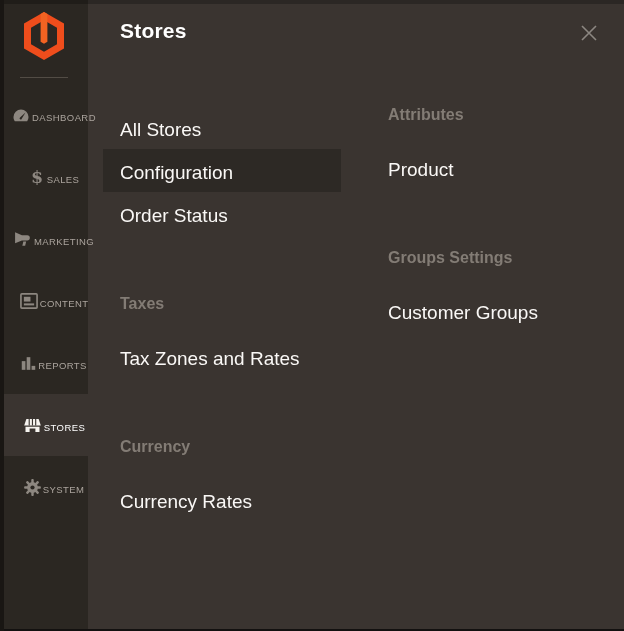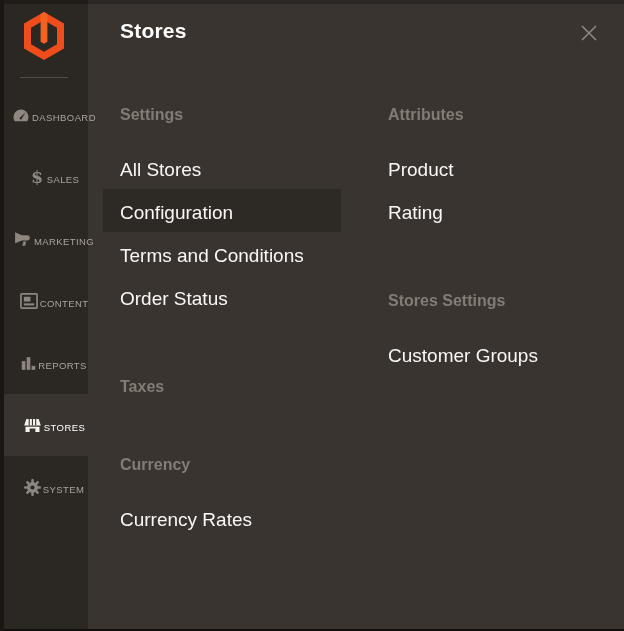--- a/index.html
+++ b/index.html
@@ -48,42 +48,40 @@
     <div class="close-btn">
       <span>
         <svg width="22" height="22" viewBox="0 0 22 22">
           <path d="M4 4 L18 18 M18 4 L4 18" stroke="#8c8781" stroke-width="1.6" fill="none"></path>
         </svg>
       </span>
     </div>
     <div class="columns">
       <div class="menu-col" id="col-0">
           <div class="menu-section">
-            <div class="section-heading">Settings</div>
             <div class="menu-item">All Stores</div>
             <div class="menu-item selected">Configuration</div>
-            <div class="menu-item">Terms and Conditions</div>
             <div class="menu-item">Order Status</div>
           </div>
           <div class="menu-section">
             <div class="section-heading">Taxes</div>
+            <div class="menu-item">Tax Zones and Rates</div>
           </div>
           <div class="menu-section">
             <div class="section-heading">Currency</div>
             <div class="menu-item">Currency Rates</div>
           </div>
         </div>
       <div class="menu-col" id="col-1">
           <div class="menu-section">
             <div class="section-heading">Attributes</div>
             <div class="menu-item">Product</div>
-            <div class="menu-item">Rating</div>
           </div>
           <div class="menu-section">
-            <div class="section-heading">Stores Settings</div>
+            <div class="section-heading">Groups Settings</div>
             <div class="menu-item">Customer Groups</div>
           </div>
         </div>
     </div>
   </div>
 
   <div class="sidebar">
     <div class="logo-block">
       <svg width="44" height="48" viewBox="0 0 44 48">
         <path fill="#ef4d1c" d="M22 0 L42 11.5 V36.5 L22 48 L2 36.5 V11.5 Z"></path>

